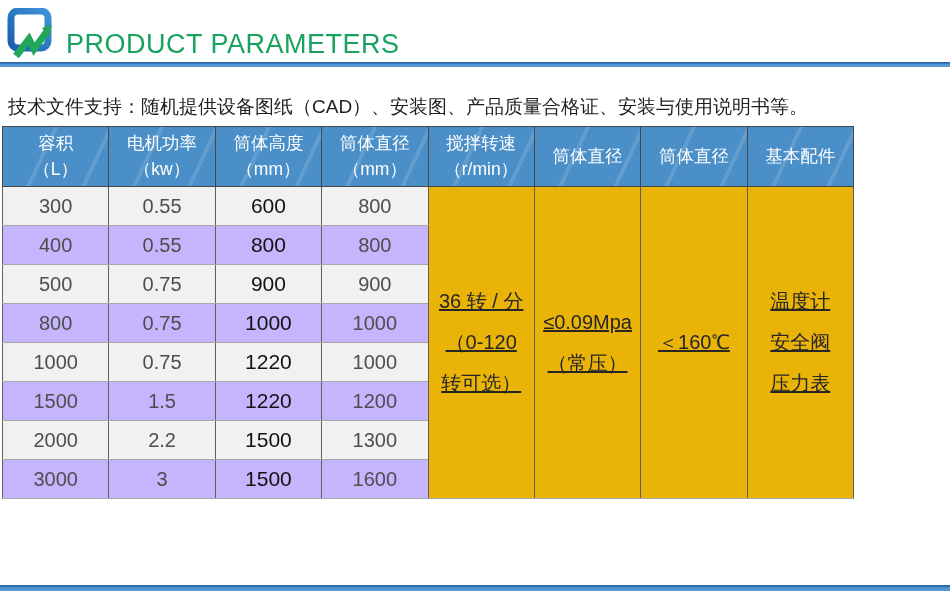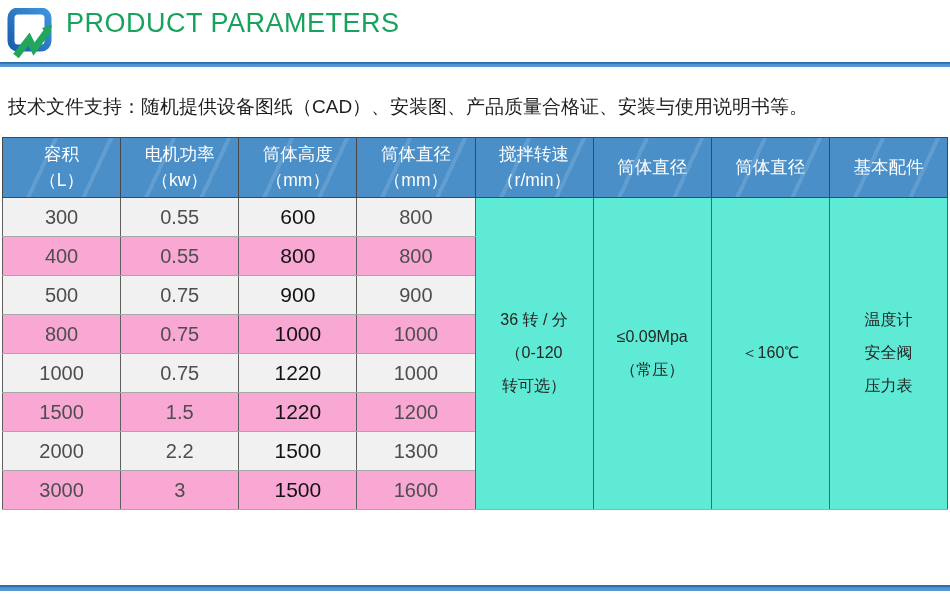--- a/index.html
+++ b/index.html
@@ -1,56 +1,56 @@
 <!DOCTYPE html>
 <html><head>
 <meta charset="utf-8">
 <style>
   html,body{margin:0;padding:0;background:#ffffff;}
   #page{
     position:relative;width:950px;height:595px;background:#ffffff;overflow:hidden;
     font-family:"Liberation Sans", sans-serif;
   }
   
-  .section-header{position:absolute;left:6px;display:flex;align-items:flex-start;}
+  .section-header{position:absolute;left:6px;display:flex;align-items:flex-end;}
   .section-header .logo{width:50px;height:52px;flex:0 0 auto;}
   .title-en{color:#17a35d;font-size:27px;letter-spacing:.5px;margin-left:10px;white-space:nowrap;}
   .title-zh{color:#3a3a3a;font-size:23px;margin-left:14px;white-space:nowrap;}
   .blue-bar{position:absolute;left:0;right:0;height:6px;
     background:linear-gradient(to bottom,#2c6aa8 0,#2c6aa8 22%,#4e93d0 45%,#5b9bd5 100%);}
   
   .support-note{position:absolute;left:8px;top:94px;font-size:19px;color:#1f1f1f;white-space:nowrap;}
   
   .spec-table{
-    position:absolute;left:2px;top:137px;width:946px;
+    position:absolute;left:2px;top:126px;width:852px;
     border-collapse:collapse;table-layout:fixed;
   }
   .spec-table th{
     position:relative;height:59px;background:#4a8fc7;color:#ffffff;
     font-weight:normal;font-size:17.5px;line-height:1.45;
     border:1px solid #474747;padding:0;text-align:center;overflow:hidden;
   }
   .spec-table th .sheen{
     position:absolute;inset:0;pointer-events:none;
     background:repeating-linear-gradient(115deg,rgba(255,255,255,0) 0 46px,rgba(255,255,255,.13) 46px 50px);
   }
   .h-line{position:relative;}
   .h-line:empty{display:none;}
   .spec-table td{padding:0;text-align:center;vertical-align:middle;}
   .spec-table td.data{
-    height:38px;font-size:20px;color:#4e4e4e;background:#f9a8d4;
+    height:38px;font-size:20px;color:#4e4e4e;background:#c4b5fd;
     border-left:1px solid #5f5f5f;border-right:1px solid #5f5f5f;
     border-top:1px solid #a8a8a8;border-bottom:1px solid #a8a8a8;
   }
   .spec-table td.data.c2{color:#121212;font-size:21px;}
   .spec-table tbody tr:nth-child(odd) td.data{background:#f1f1f2;}
   .spec-table td.merged{
-    background:#5eead4;font-size:16px;color:#262626;
+    background:#eab308;font-size:20px;color:#262626;
     border-left:1px solid #5f5f5f;border-right:1px solid #5f5f5f;
-    border-top:1px solid #a8a8a8;border-bottom:1px solid #a8a8a8;
+    border-top:1px solid #a8a8a8;border-bottom:1px solid #a8a8a8;text-decoration:underline;
   }
   .mline{line-height:2.05;}
   .spec-table{border:1px solid #6b6b6b;}
 </style>
 </head>
 <body>
 
 <div id="page">
 
   <div class="section-header" style="top:8px;">

